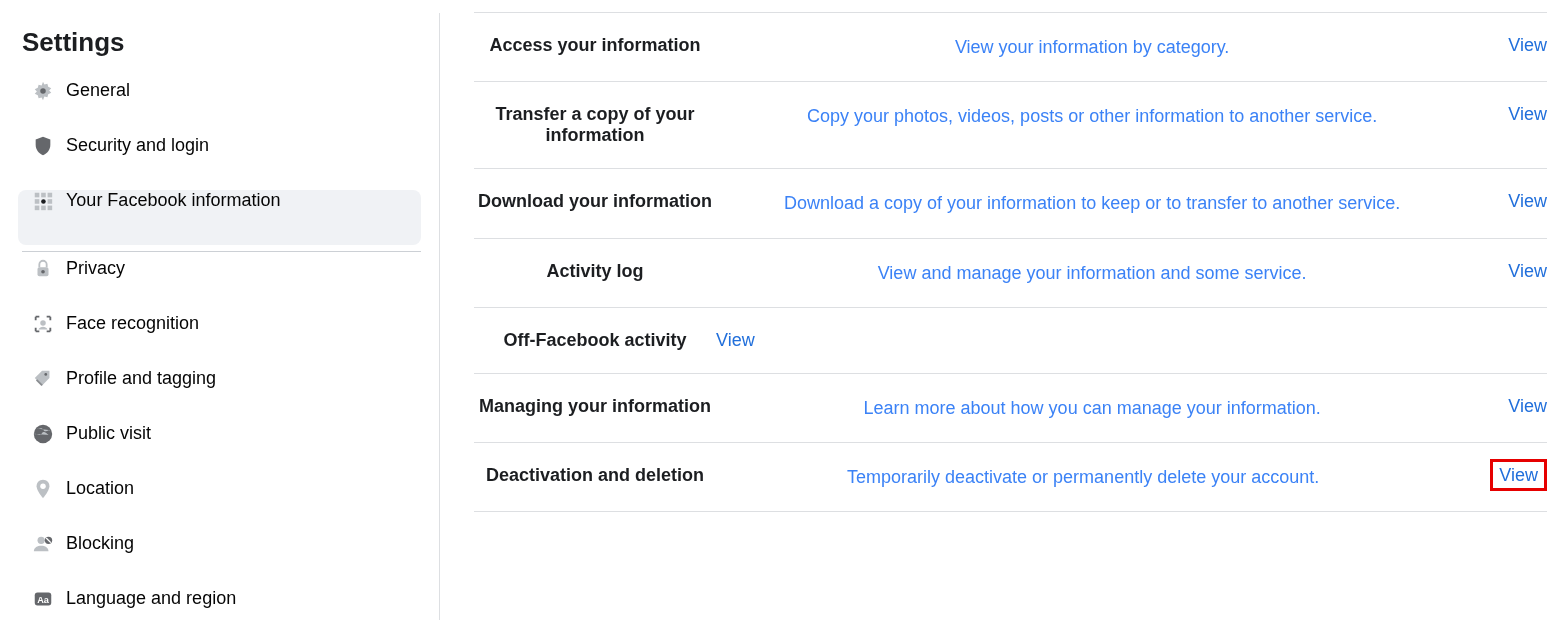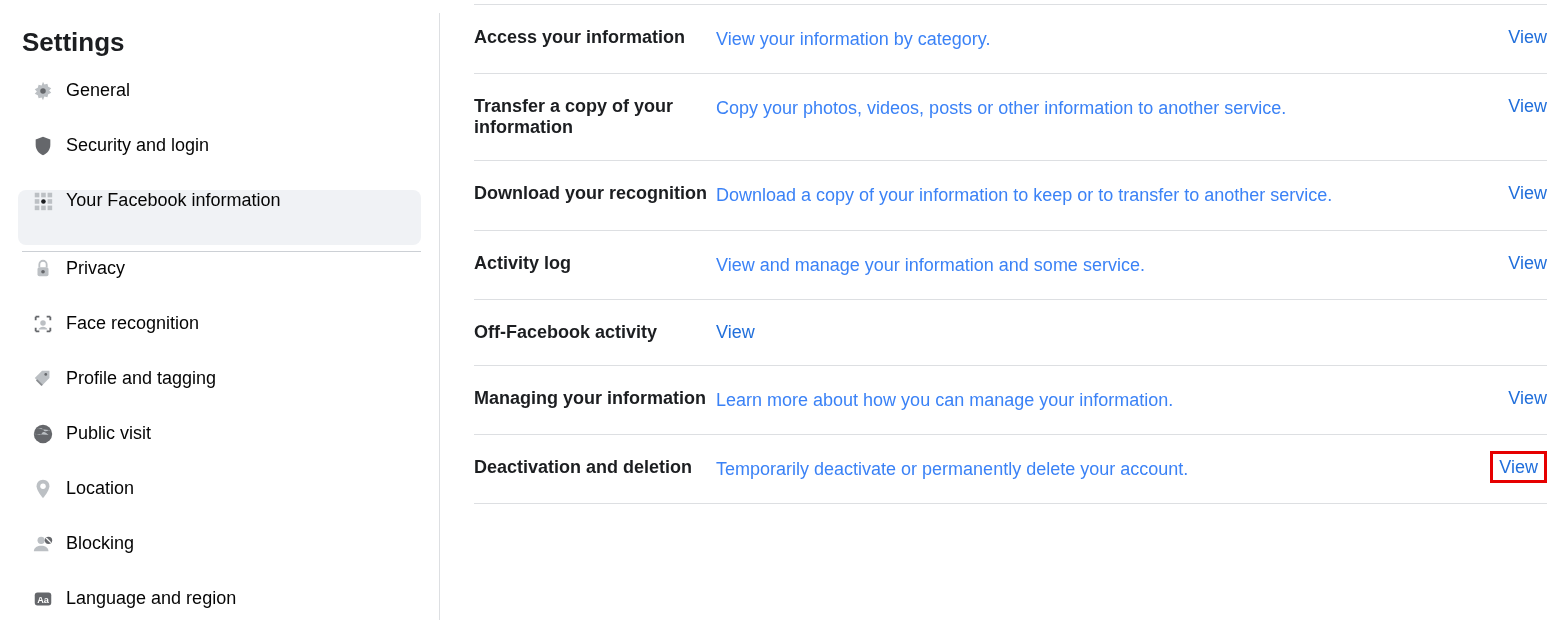--- a/index.html
+++ b/index.html
@@ -58,21 +58,22 @@
       font-weight: 500;
       color: #050505;
     }
     .sidebar-divider {
       height: 1px;
       background: #ccd0d5;
       margin: 6px 18px 6px 4px;
     }
     .main {
       flex: 1;
-      padding: 4px 18px 0 34px;
+      padding: 12px 18px 0 34px;
+      text-align: center;
     }
     .main-row {
       display: flex;
       align-items: flex-start;
       padding: 22px 0;
       border-bottom: 1px solid #dddfe2;
     }
     .main-row.first-border {
       border-top: 1px solid #dddfe2;
     }
@@ -238,21 +239,21 @@
       <div class="row-action"><a class="view-link">View</a></div>
     </div>
 
     <div class="main-row">
       <div class="row-title">Transfer a copy of your information</div>
       <div class="row-desc">Copy your photos, videos, posts or other information to another service.</div>
       <div class="row-action"><a class="view-link">View</a></div>
     </div>
 
     <div class="main-row">
-      <div class="row-title">Download your recognition</div>
+      <div class="row-title">Download your information</div>
       <div class="row-desc">Download a copy of your information to keep or to transfer to another service.</div>
       <div class="row-action"><a class="view-link">View</a></div>
     </div>
 
     <div class="main-row">
       <div class="row-title">Activity log</div>
       <div class="row-desc">View and manage your information and some service.</div>
       <div class="row-action"><a class="view-link">View</a></div>
     </div>
 

